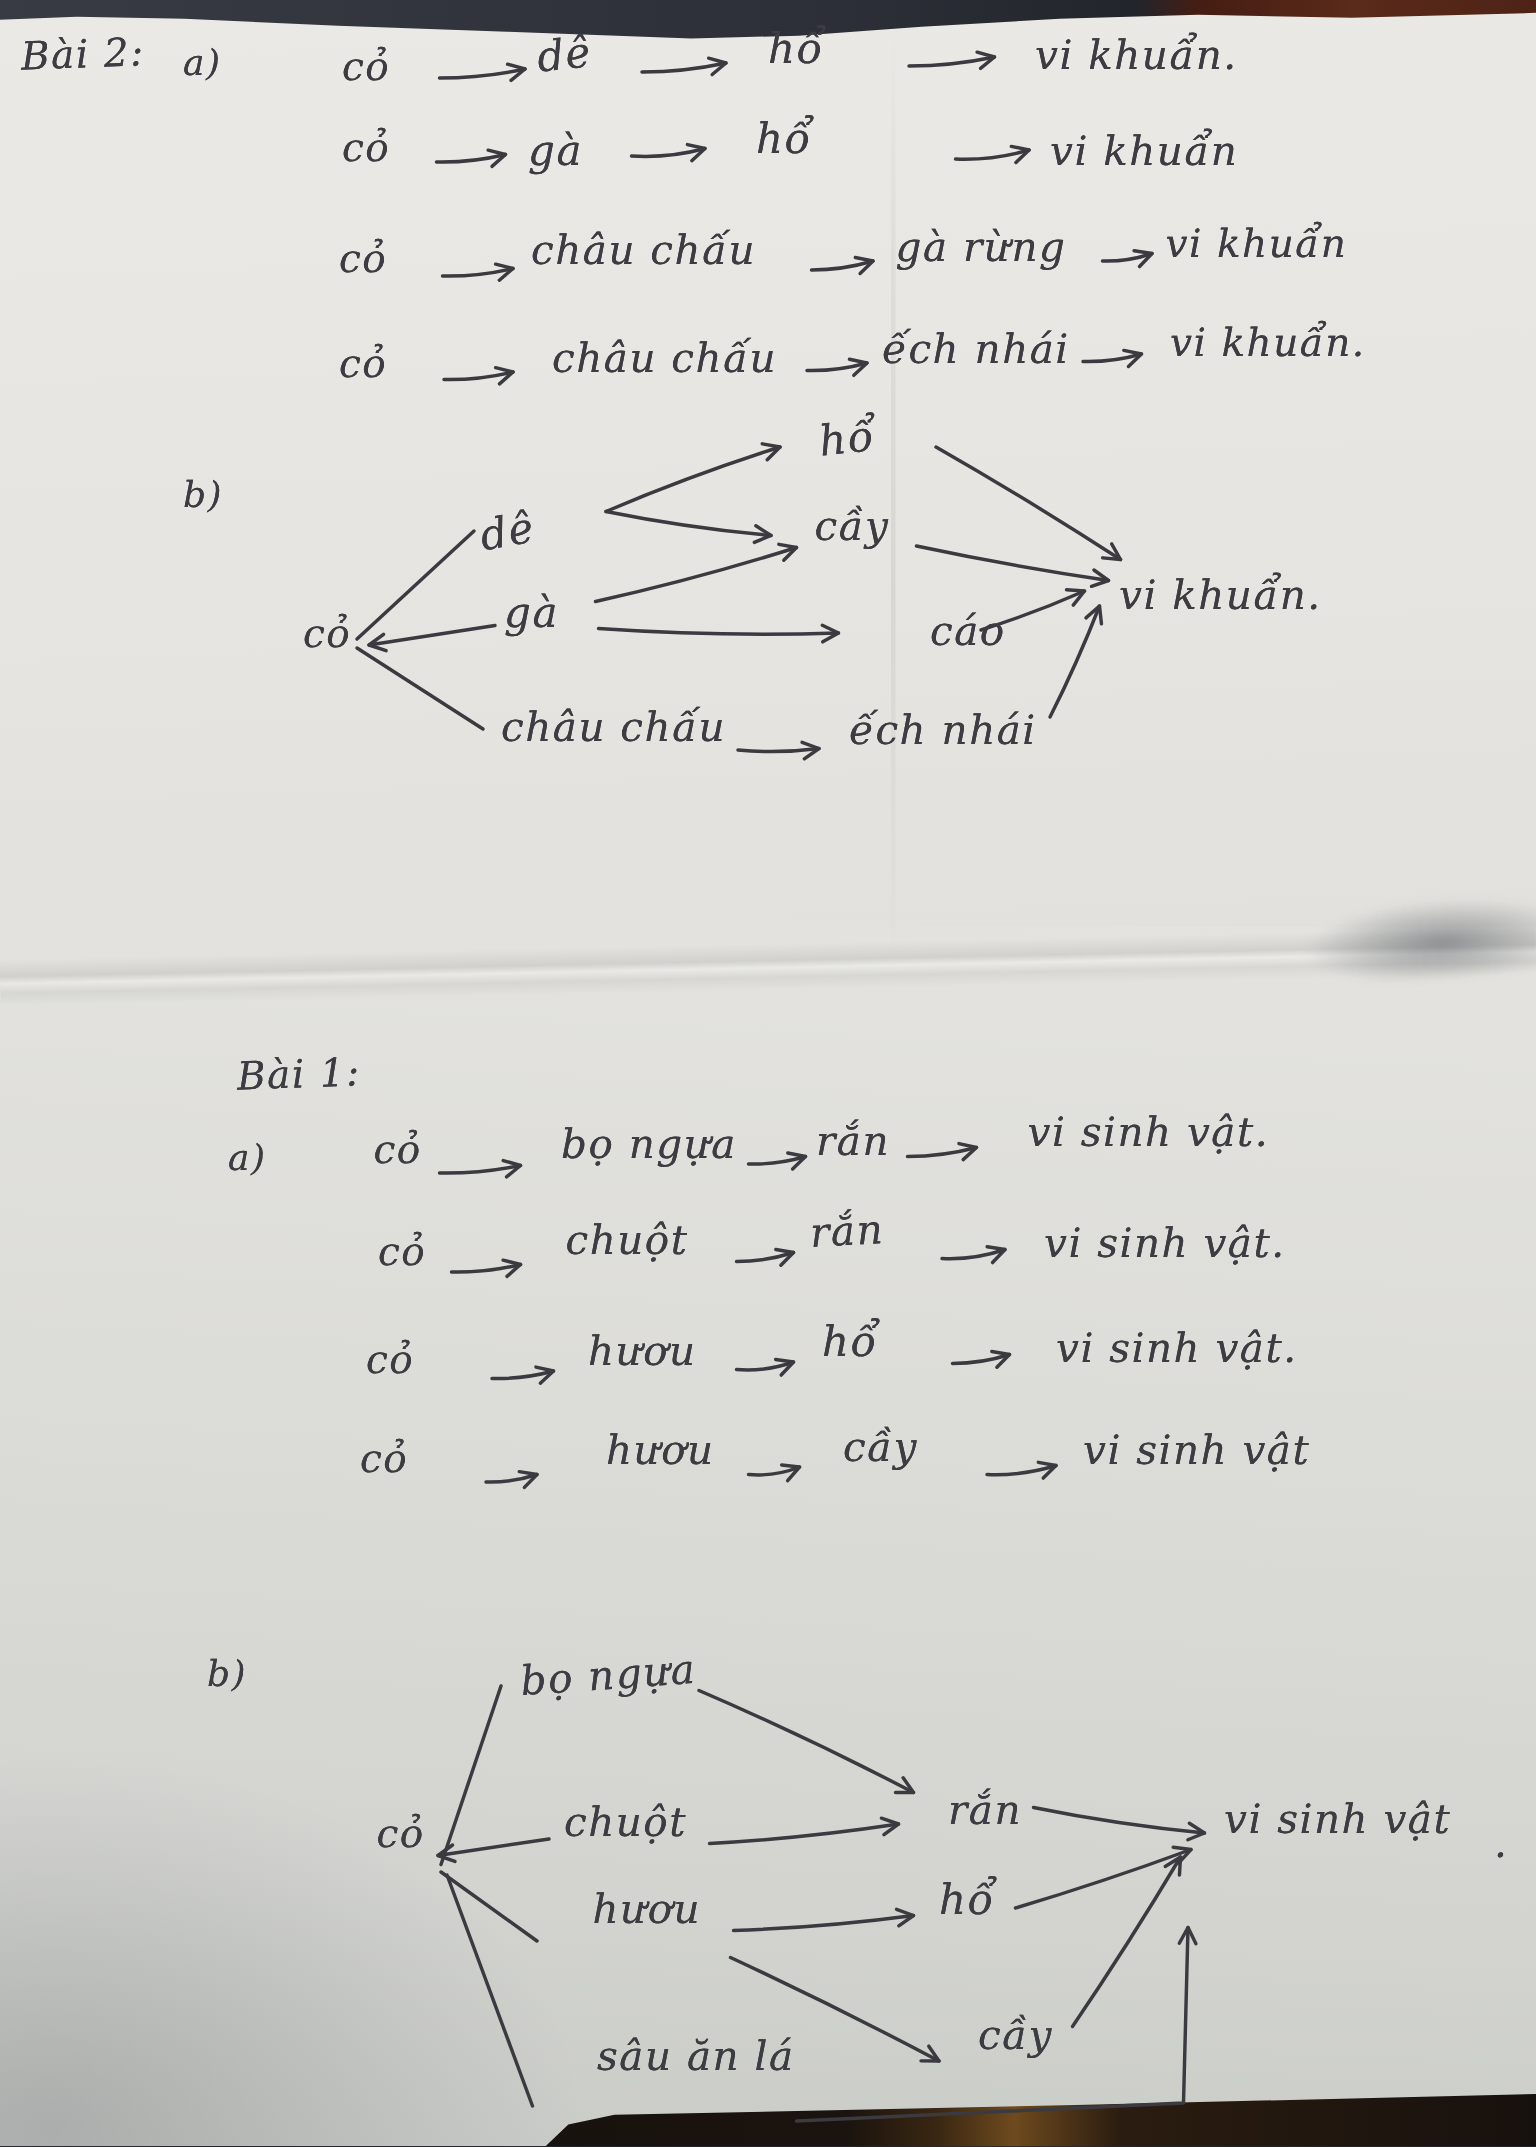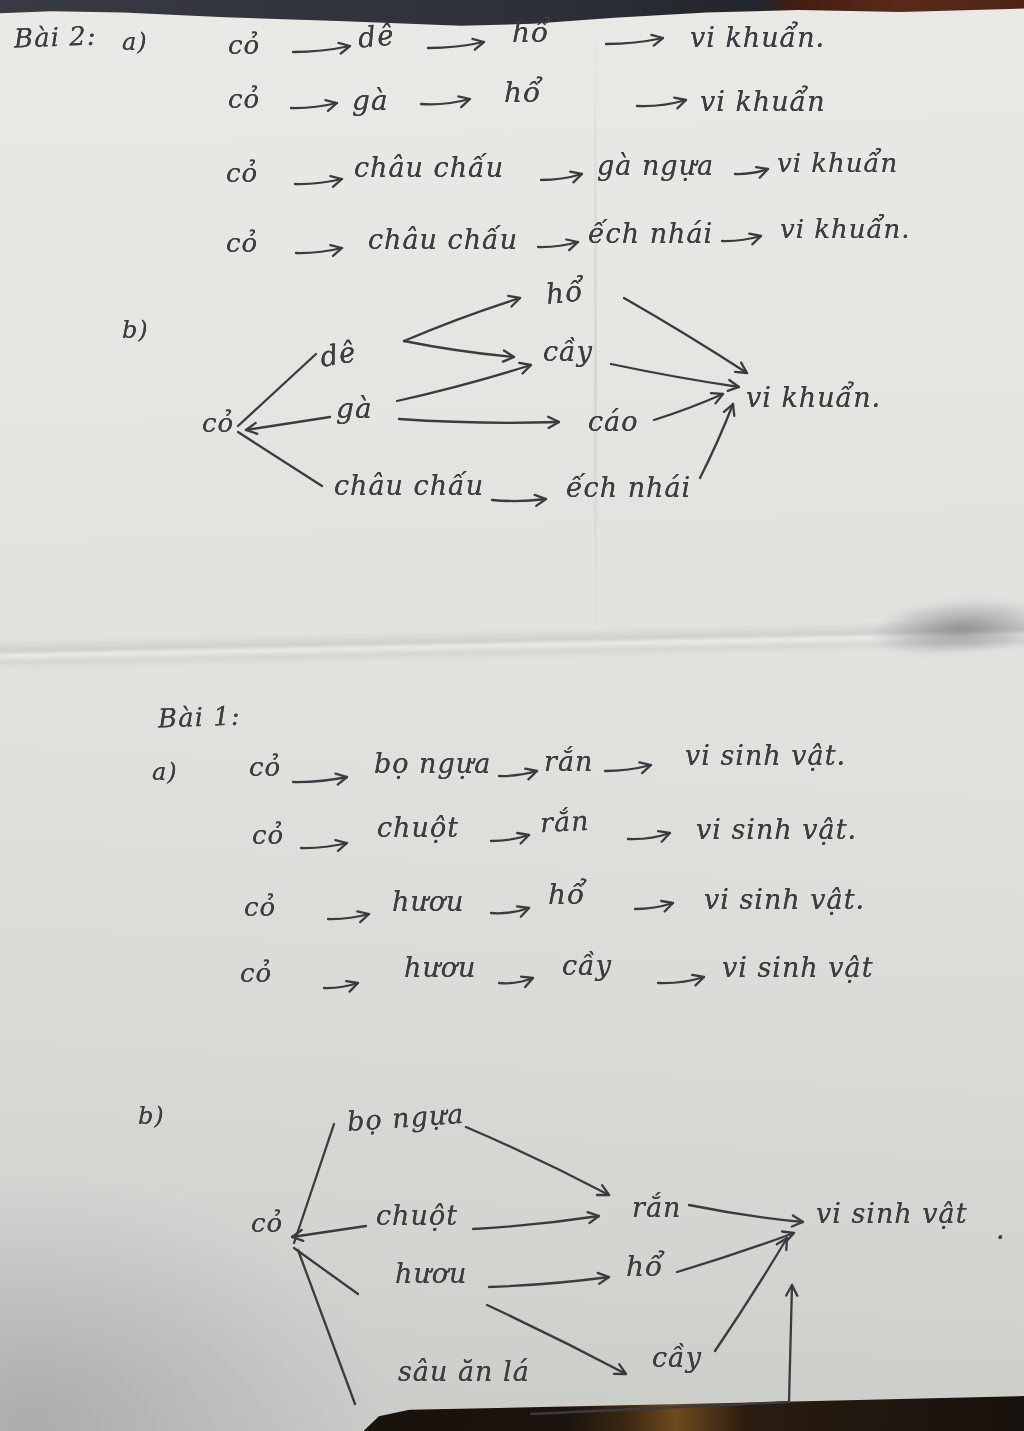--- a/index.html
+++ b/index.html
@@ -151,37 +151,37 @@
   <span class="hw s28" style="left:512px;top:16px">hổ</span>
   <span class="hw s27" style="left:690px;top:22px">vi khuẩn.</span>
 
   <span class="hw s26" style="left:228px;top:84px">cỏ</span>
   <span class="hw s28" style="left:352px;top:84px">gà</span>
   <span class="hw s28" style="left:504px;top:76px">hổ</span>
   <span class="hw s27" style="left:700px;top:86px">vi khuẩn</span>
 
   <span class="hw s26" style="left:226px;top:158px">cỏ</span>
   <span class="hw s27" style="left:354px;top:152px">châu chấu</span>
-  <span class="hw s27" style="left:597px;top:150px">gà ngựa</span>
+  <span class="hw s27" style="left:597px;top:150px">gà rừng</span>
   <span class="hw s26" style="left:777px;top:148px">vi khuẩn</span>
 
   <span class="hw s26" style="left:226px;top:228px">cỏ</span>
   <span class="hw s27" style="left:368px;top:224px">châu chấu</span>
   <span class="hw s27" style="left:588px;top:218px">ếch nhái</span>
   <span class="hw s26" style="left:780px;top:214px">vi khuẩn.</span>
 
   <span class="hw s24" style="left:122px;top:316px">b)</span>
 
   <span class="hw s26" style="left:202px;top:408px">cỏ</span>
   <span class="hw s28 r10" style="left:320px;top:338px">dê</span>
   <span class="hw s28" style="left:336px;top:392px">gà</span>
   <span class="hw s27" style="left:334px;top:470px">châu chấu</span>
   <span class="hw s28 r6" style="left:546px;top:276px">hổ</span>
   <span class="hw s27" style="left:543px;top:336px">cầy</span>
-  <span class="hw s27" style="left:588px;top:406px">cáo</span>
+  <span class="hw s27" style="left:620px;top:406px">cáo</span>
   <span class="hw s27" style="left:566px;top:472px">ếch nhái</span>
   <span class="hw s27" style="left:746px;top:382px">vi khuẩn.</span>
 
   <span class="hw s26 r2" style="left:158px;top:702px">Bài 1:</span>
   <span class="hw s24" style="left:152px;top:758px">a)</span>
 
   <span class="hw s26" style="left:249px;top:752px">cỏ</span>
   <span class="hw s27" style="left:374px;top:748px">bọ ngựa</span>
   <span class="hw s27" style="left:544px;top:746px">rắn</span>
   <span class="hw s27" style="left:685px;top:740px">vi sinh vật.</span>

